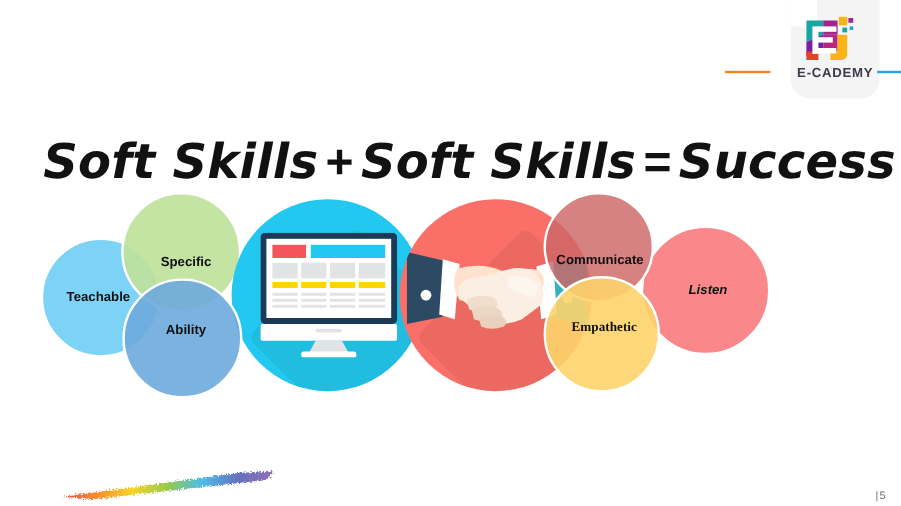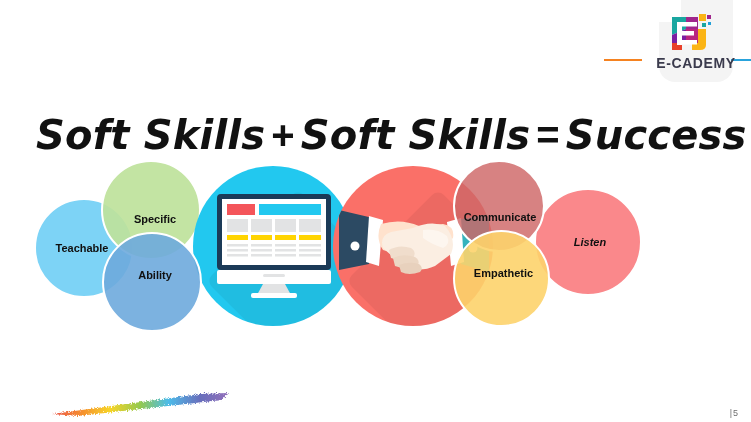--- a/index.html
+++ b/index.html
@@ -38,21 +38,21 @@
   #logo-mark {
     position: absolute;
     top: 13px; left: 668px;
     width: 44px; height: 40px;
   }
   #brand-name {
     position: absolute;
     top: 55px; left: 655px;
     width: 82px;
     text-align: center;
-    font-size: 14px;
+    font-size: 11px;
     font-weight: 700;
     letter-spacing: 0.6px;
     color: #3b3b4d;
   }
   #rule-orange {
     position: absolute;
     top: 59px; left: 604px;
     width: 38px; height: 2px;
     background: #f58220;
   }
@@ -142,21 +142,21 @@
     background: rgba(253, 211, 108, 0.90);
     z-index: 6;
   }
   #circle-listen {
     left: 506px; top: 28px;
     width: 108px; height: 108px;
     background: rgba(250, 126, 129, 0.92);
     z-index: 5;
   }
   #circle-communicate .venn-label { margin-top: 22px; margin-left: 2px; }
-  #circle-empathetic  .venn-label { margin-top: -12px; margin-left: 4px; }
+  #circle-empathetic  .venn-label { margin-top: -12px; margin-left: 4px; font-family: Liberation Serif, serif; }
   #circle-listen      .venn-label { margin-left: 4px; font-style: italic; }
 
   
   #hero-monitor {
     position: absolute;
     left: 165px; top: 6px;
     width: 160px; height: 160px;
     border-radius: 50%;
     background: #22c8ef;
     z-index: 3;

